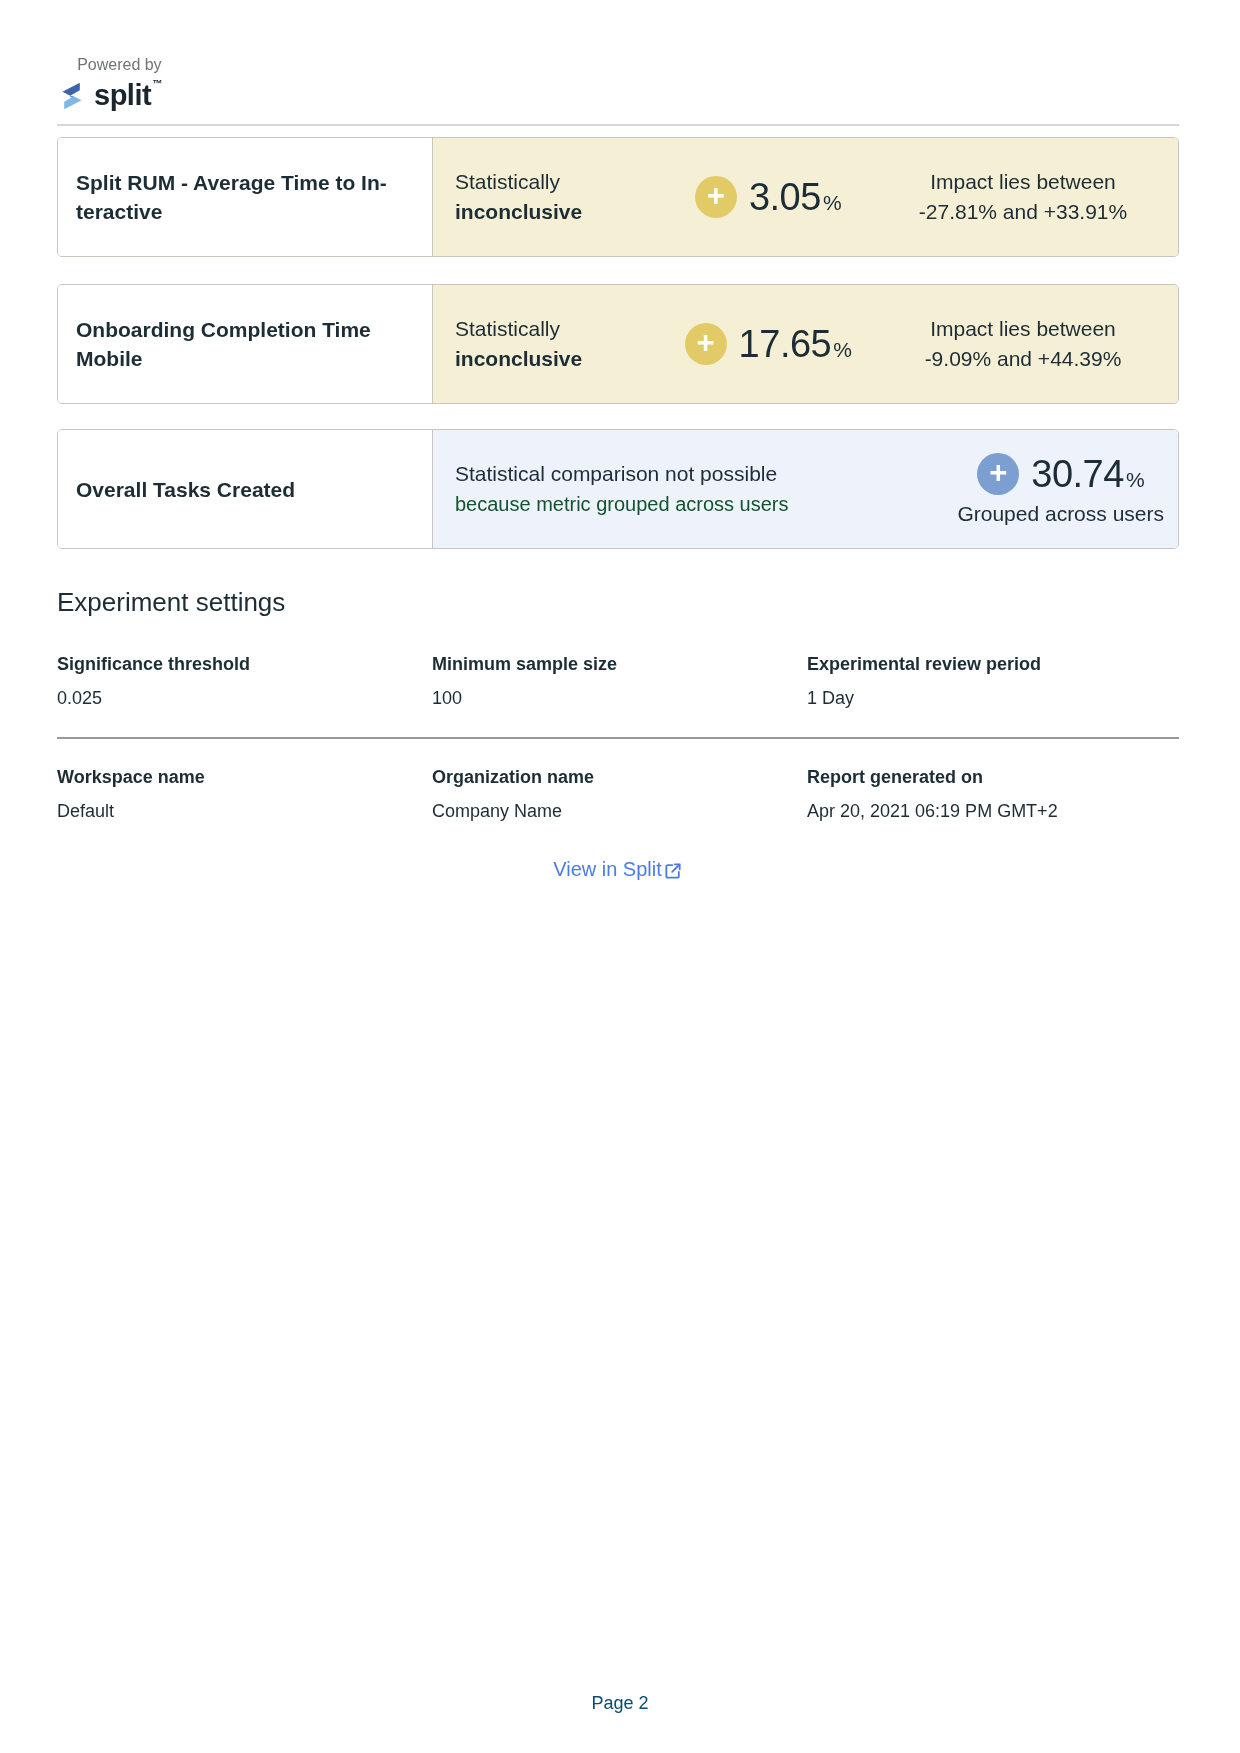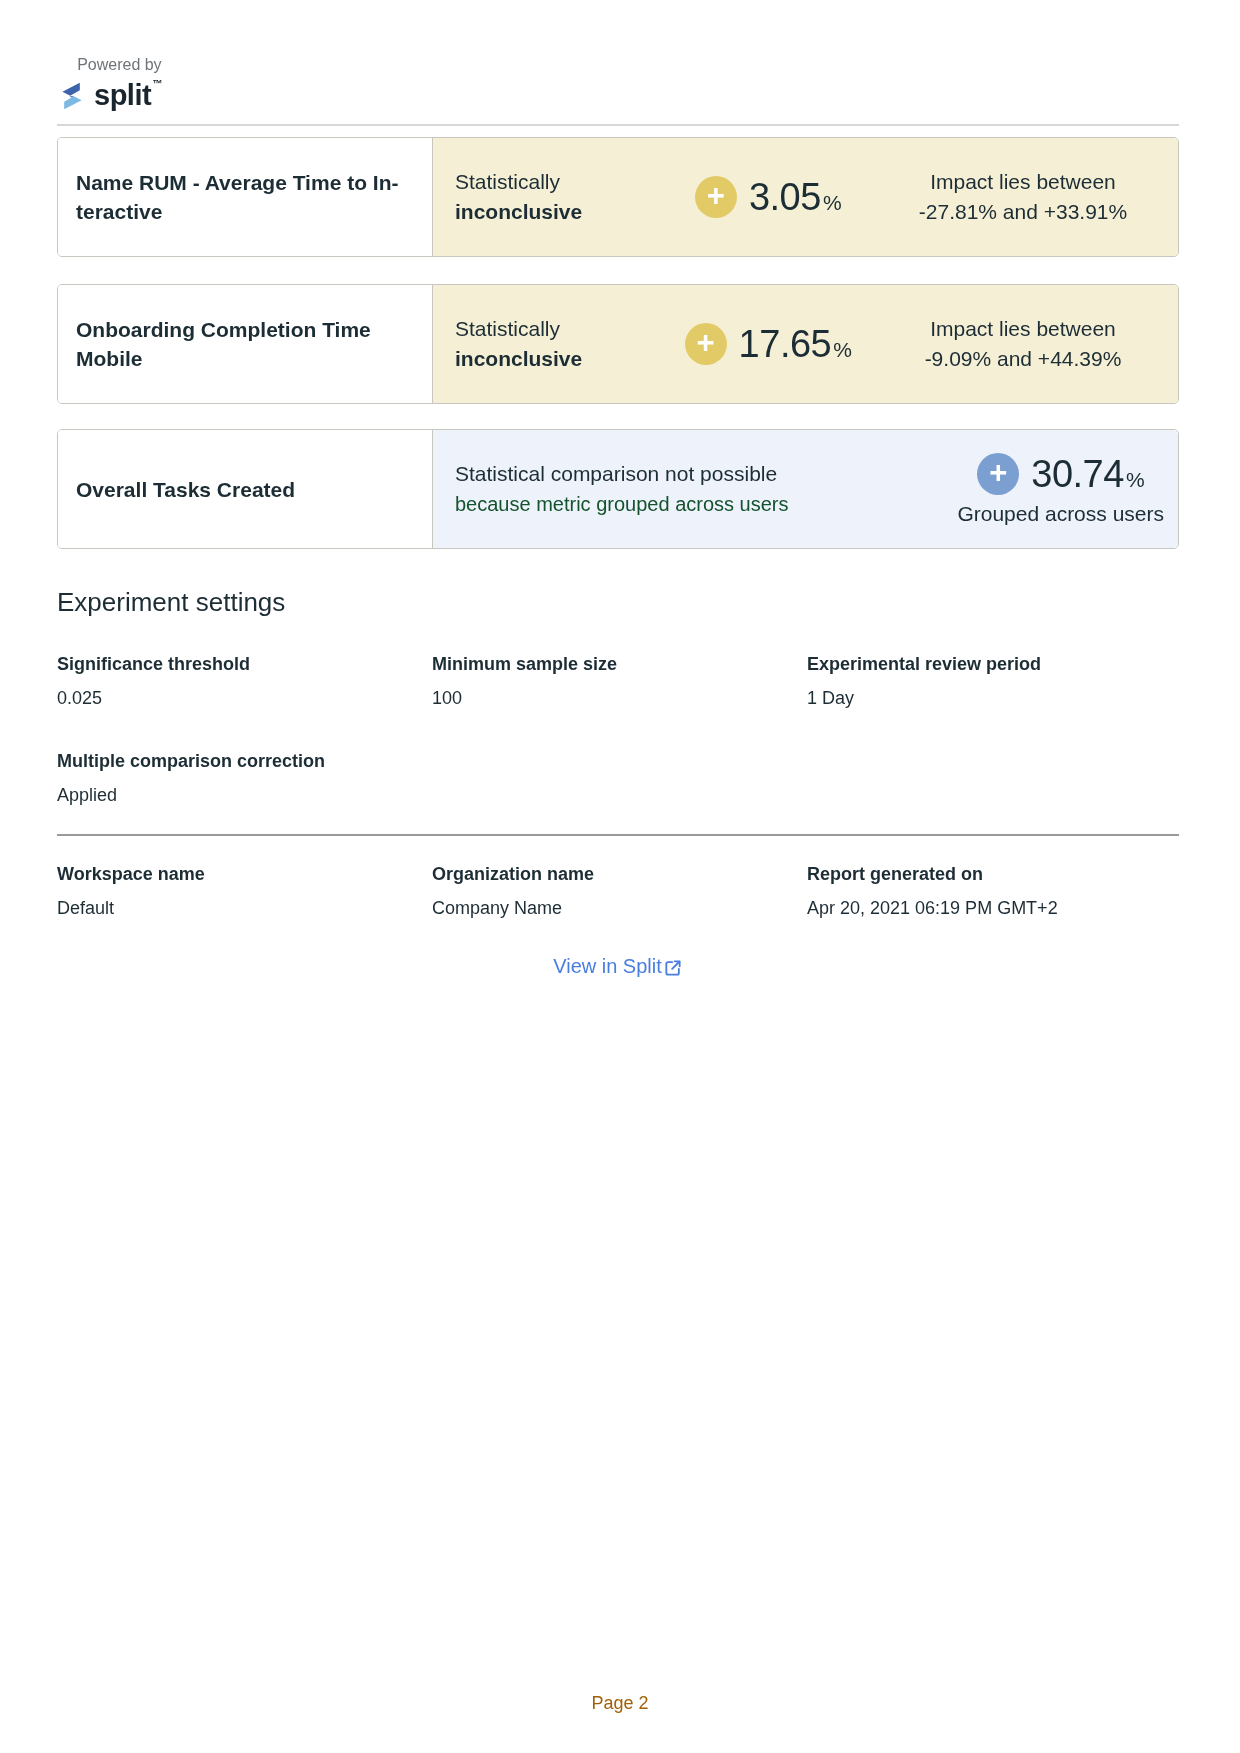--- a/index.html
+++ b/index.html
@@ -52,21 +52,21 @@
   .section-title { margin-top:38px; font-size:26px; font-weight:500; }
   .grid { margin-top:36px; display:grid; grid-template-columns:375px 375px 1fr; row-gap:42px; }
   .field-label { font-size:18px; font-weight:700; margin-bottom:13px; }
   .field-value { font-size:18px; }
   .mid-rule { border:none; border-top:2px solid #9a9a9a; margin-top:28px; }
   .meta-grid { margin-top:28px; }
 
   
   .link-row { margin-top:36px; text-align:center; }
   .split-link { display:inline-flex; align-items:flex-end; gap:1px; color:#4a7de2; font-size:20px; text-decoration:none; cursor:pointer; }
-  .footer { position:absolute; left:0; bottom:39px; width:100%; text-align:center; font-size:18px; color:#a16207; }
+  .footer { position:absolute; left:0; bottom:39px; width:100%; text-align:center; font-size:18px; color:#0c4a6e; }
 </style>
 </head>
 <body>
 
 <div class="page">
 
   <div class="header">
     <div class="brand-col">
       <span class="powered-by">Powered by</span>
       <span class="brand-row">
@@ -78,21 +78,21 @@
           </svg>
         </span>
         <span class="brand-word"><span>split</span><sup class="brand-mark">™</sup></span>
       </span>
     </div>
   </div>
   <hr class="header-rule">
 
   <div class="card card-1">
     <div class="card-label">
-      <div>Name RUM - Average Time to In-</div>
+      <div>Split RUM - Average Time to In-</div>
       <div>teractive</div>
     </div>
     <div class="card-body bg-yellow">
       <div class="status">
         <div>Statistically</div>
         <div class="bold">inconclusive</div>
       </div>
       <div class="value-zone">
         <span class="plus-icon plus-gold">+</span>
         <span class="big-num"><span>3.05</span><span class="pct">%</span></span>
@@ -152,24 +152,20 @@
       <div class="field-value">0.025</div>
     </div>
     <div class="setting">
       <div class="field-label">Minimum sample size</div>
       <div class="field-value">100</div>
     </div>
     <div class="setting">
       <div class="field-label">Experimental review period</div>
       <div class="field-value">1 Day</div>
     </div>
-    <div class="setting">
-      <div class="field-label">Multiple comparison correction</div>
-      <div class="field-value">Applied</div>
-    </div>
   </div>
 
   <hr class="mid-rule">
 
   <div class="grid meta-grid">
     <div class="setting">
       <div class="field-label">Workspace name</div>
       <div class="field-value">Default</div>
     </div>
     <div class="setting">

